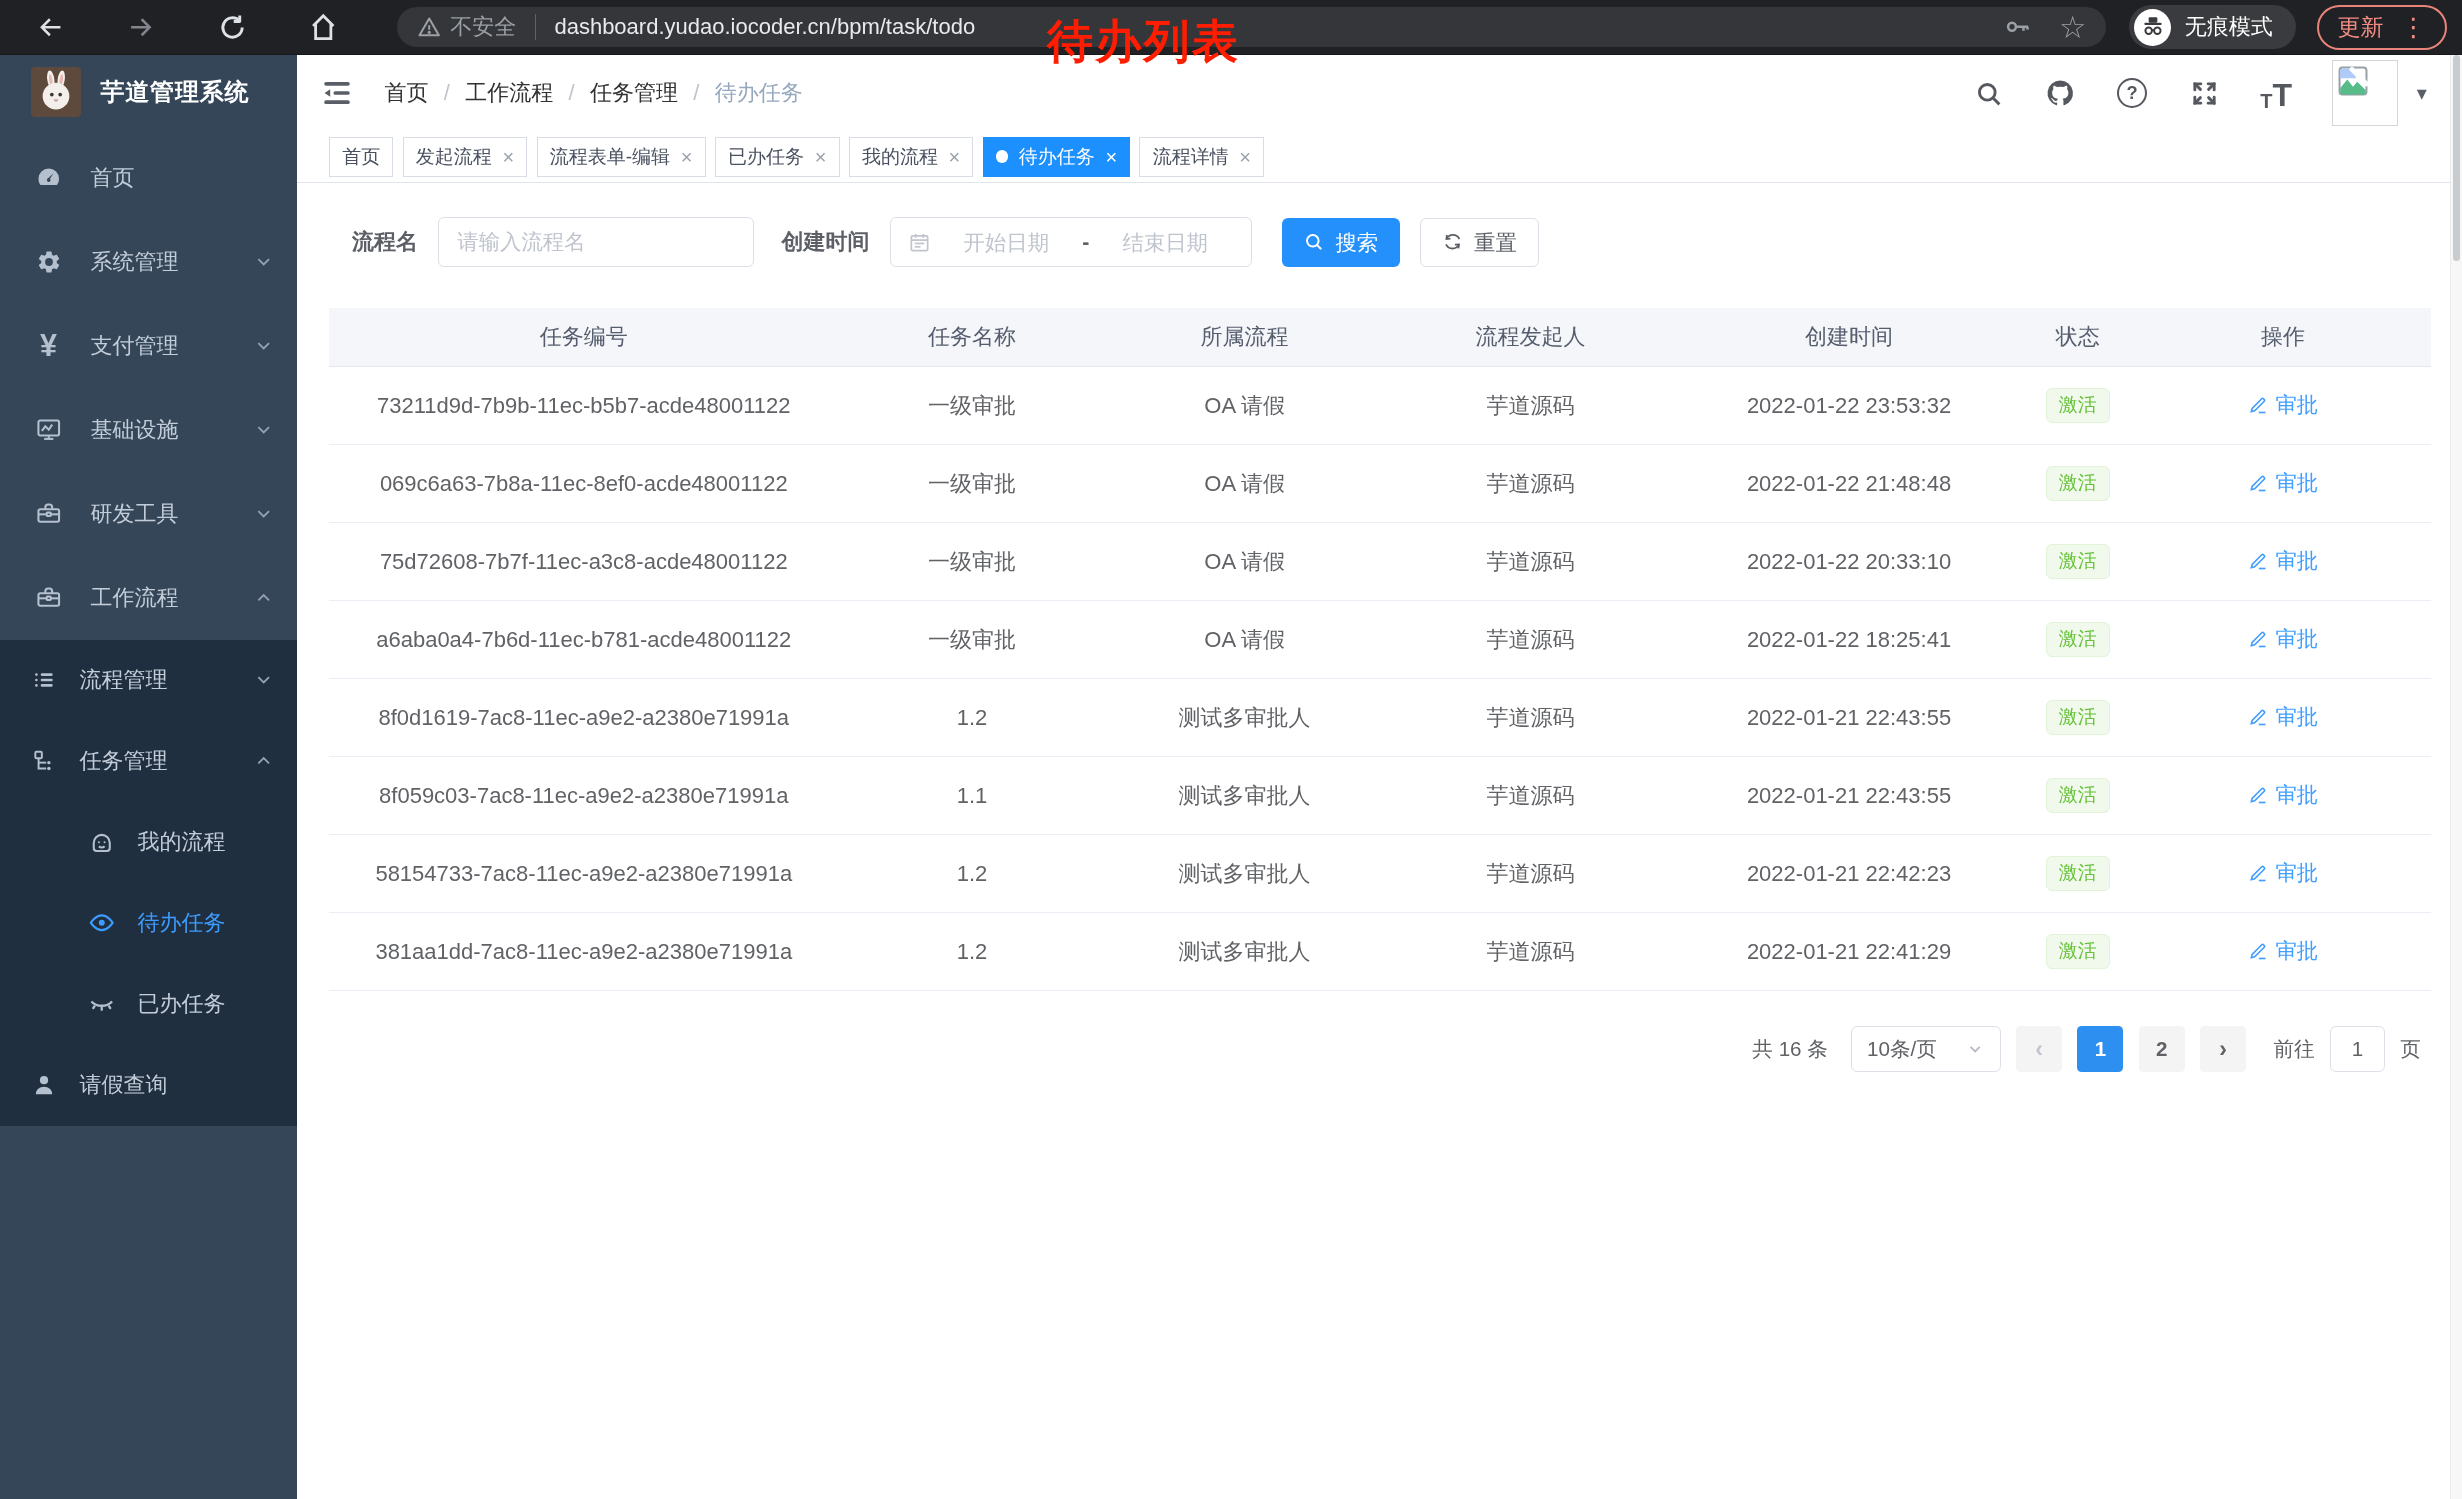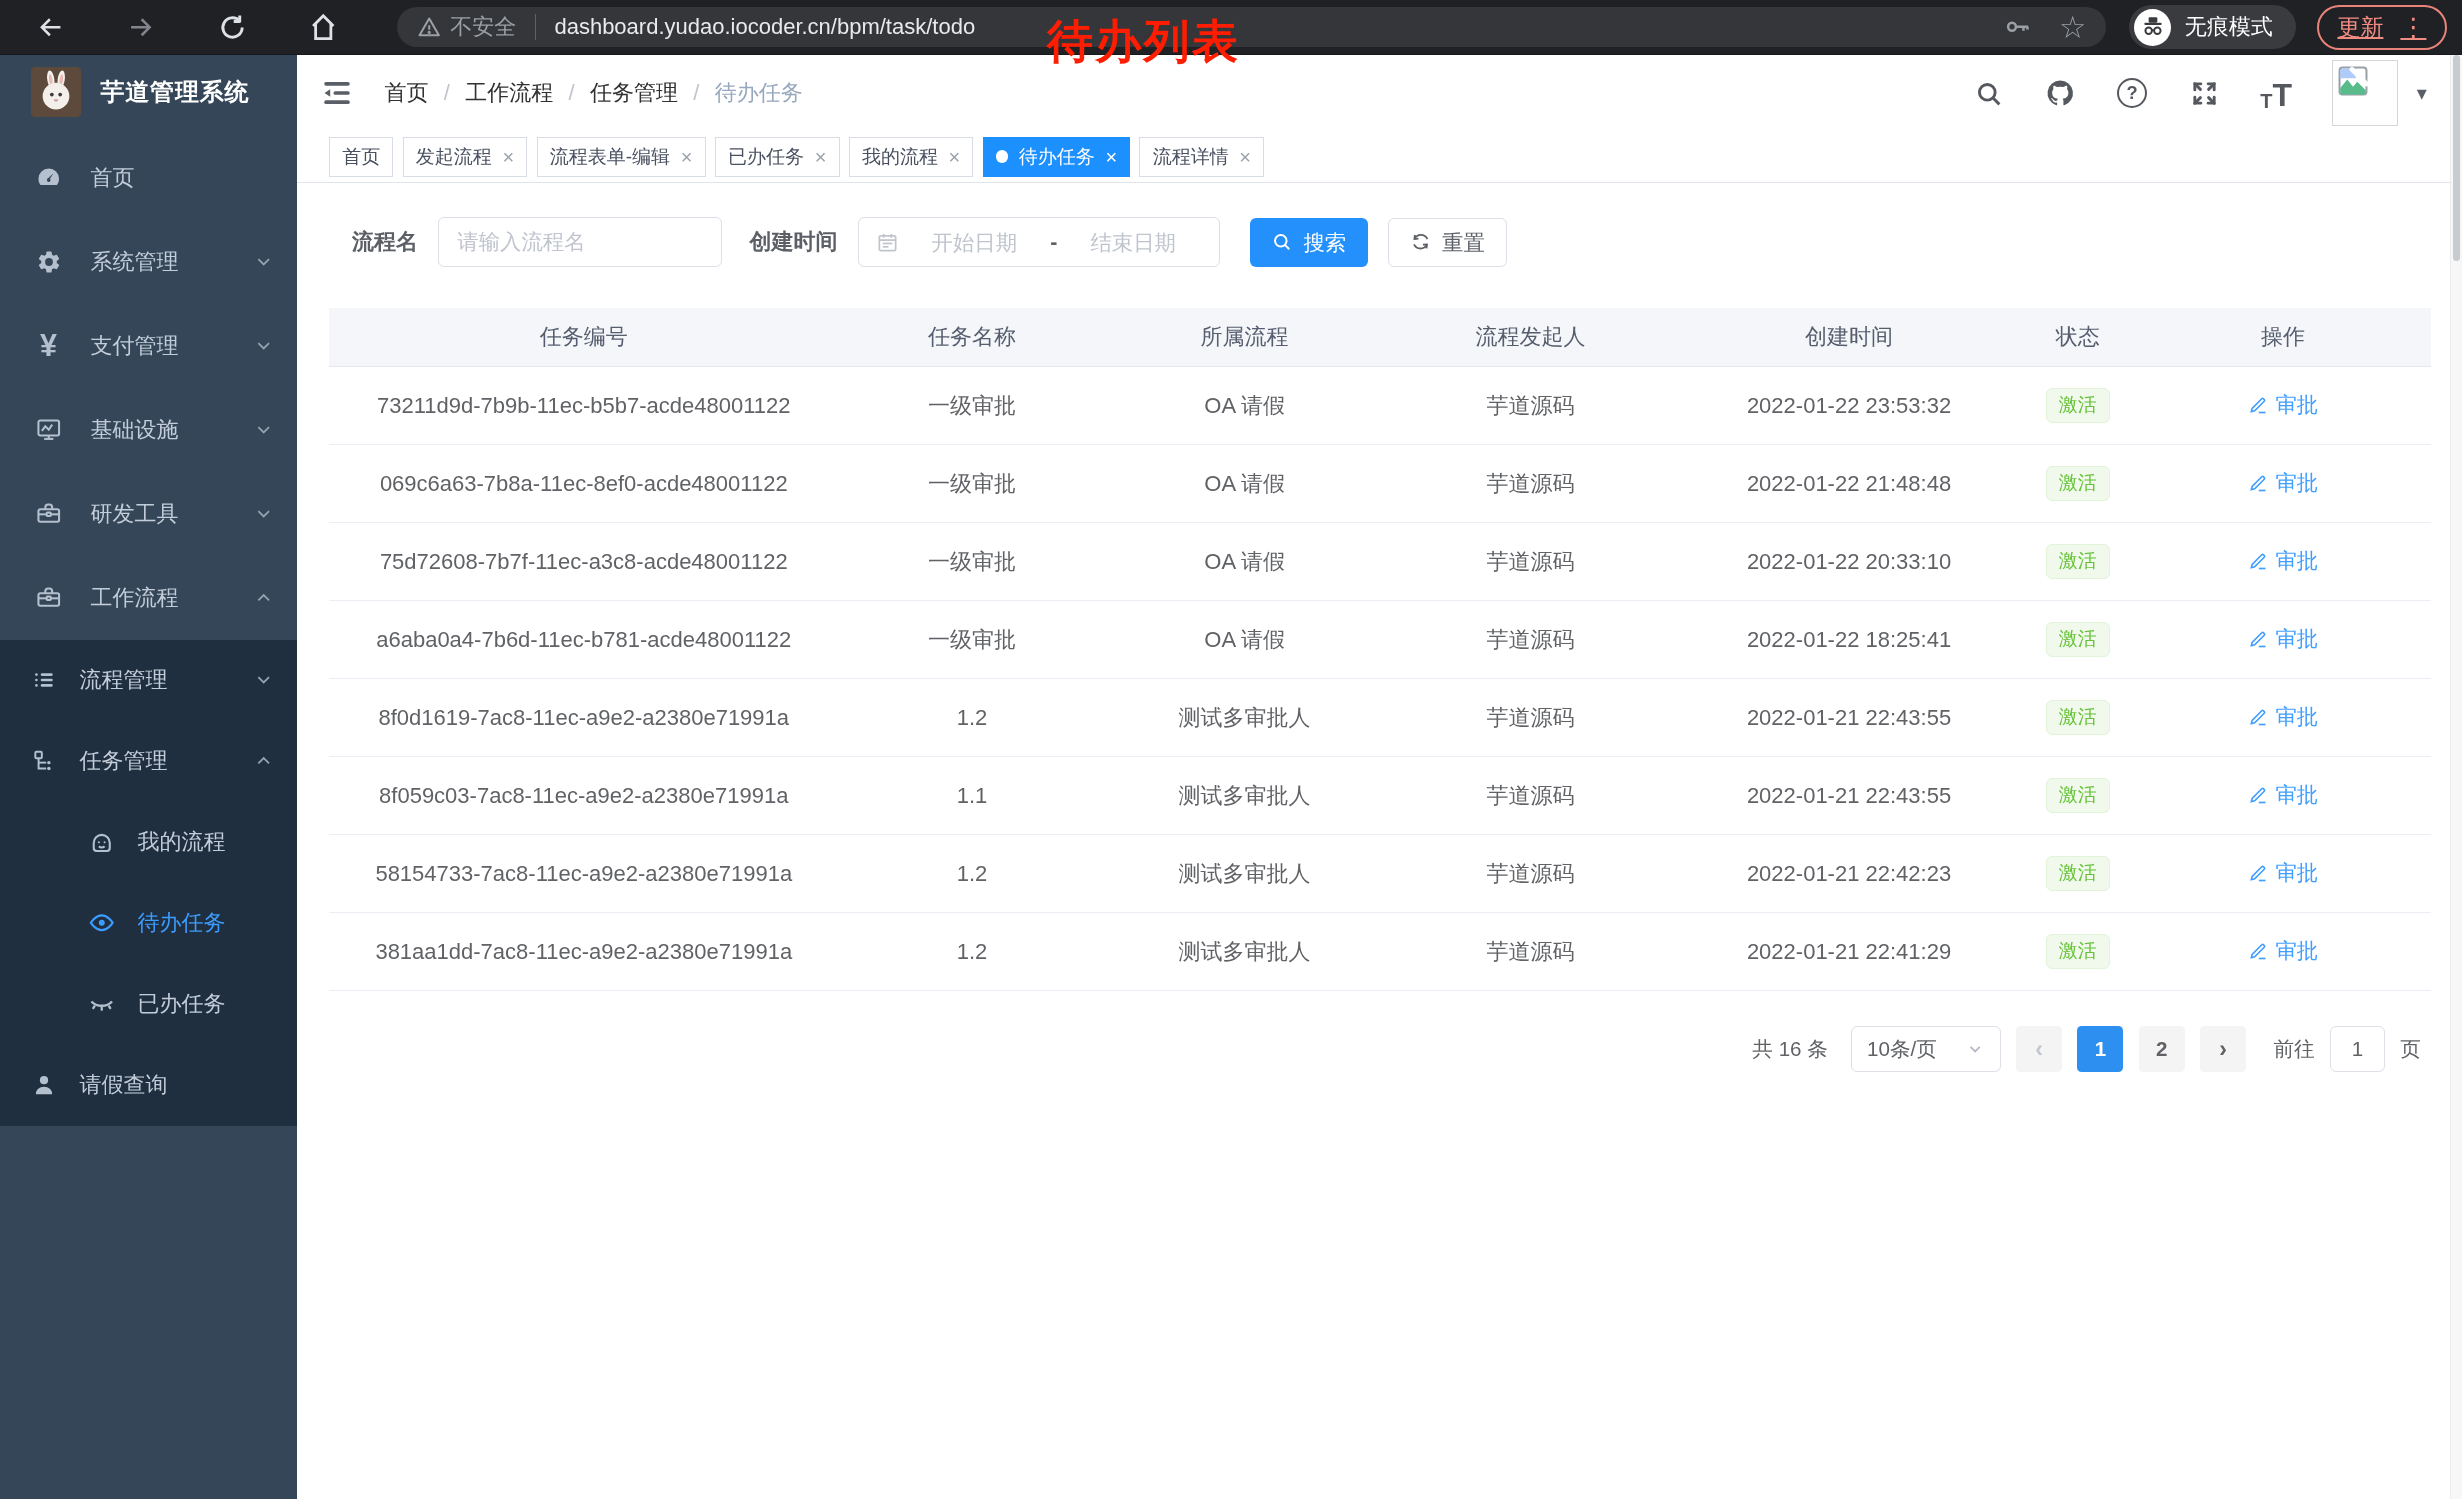--- a/index.html
+++ b/index.html
@@ -18,21 +18,21 @@
     padding:0 20px;box-sizing:border-box;color:#e8eaed;}
   .sec-warn{color:#9aa0a6;display:flex;align-items:center;gap:9.2px;font-size:22px;}
   .url-div{width:1.5px;height:26px;background:#5f6368;margin:0 18.3px;}
   .url-text{font-size:22px;color:#e8eaed;flex:1;white-space:nowrap;overflow:hidden;}
   .pill-right{display:flex;align-items:center;gap:27.5px;color:#9aa0a6;}
   .star{font-size:30.5px;line-height:1;}
   .incog{height:44px;border-radius:23px;background:#3a3b3f;display:flex;align-items:center;
     gap:13.7px;margin-left:23px;padding:0 23px 0 4.6px;color:#fff;font-size:22px;white-space:nowrap;}
   .incog-circle{width:37px;height:37px;border-radius:50%;background:#fff;display:flex;align-items:center;justify-content:center;}
   .update-pill{height:41px;border:2.3px solid #e8847a;border-radius:23px;color:#f28b82;display:flex;
-    align-items:center;gap:17px;padding:0 18.3px;margin:0 15.3px 0 21.4px;font-size:23px;white-space:nowrap;text-decoration:underline;}
+    align-items:center;gap:17px;padding:0 18.3px;margin:0 15.3px 0 21.4px;font-size:23px;white-space:nowrap;}
   .update-dots{font-size:26px;line-height:1;}
 
   
   .annotation{position:absolute;left:1047px;top:10.7px;z-index:60;font-size:46px;letter-spacing:2.3px;
     color:#fe1d00;font-weight:700;white-space:nowrap;}
 
   
   .sidebar{position:absolute;left:0;top:55px;width:297px;bottom:0;background:#344658;color:#c3cdd9;}
   .logo-row{height:73px;display:flex;align-items:center;padding-left:30.5px;gap:20px;}
   .logo-img{width:50px;height:50px;border-radius:4.6px;overflow:hidden;background:#5d4a3c;flex:none;}
@@ -73,21 +73,21 @@
     align-items:center;padding:0 12.2px;gap:10.7px;box-sizing:border-box;cursor:pointer;white-space:nowrap;}
   .tab .dot{width:12.2px;height:12.2px;border-radius:50%;background:#fff;flex:none;}
   .tab .close{font-size:20px;line-height:1;color:#9aa1ac;}
   .tab.active{background:#1c90ff;border-color:#1c90ff;color:#fff;}
   .tab.active .close{color:#fff;}
 
   
   .content{padding:34px 18.3px 0 32px;}
   .filter-row{display:flex;align-items:center;height:50px;margin-bottom:41px;padding-left:23px;font-size:22px;color:#5c6066;}
   .f-label{font-weight:700;margin-right:20px;white-space:nowrap;}
-  .name-input{width:284px;height:50px;box-sizing:border-box;border:1.5px solid #dcdfe6;border-radius:6.1px;
+  .name-input{width:316px;height:50px;box-sizing:border-box;border:1.5px solid #dcdfe6;border-radius:6.1px;
     font-size:21.4px;padding:0 18.3px;color:#606266;outline:none;font-family:inherit;}
   .name-input::placeholder{color:#bfc4cd;}
   .f-label2{margin-left:27.5px;}
   .date-range{width:362px;height:50px;box-sizing:border-box;border:1.5px solid #dcdfe6;border-radius:6.1px;
     display:flex;align-items:center;padding:0 17px;color:#bfc4cd;font-size:21.4px;gap:7.6px;}
   .date-ph{flex:1;text-align:center;white-space:nowrap;}
   .range-sep{color:#606266;font-weight:700;}
   .btn{height:49px;border-radius:6.1px;display:flex;align-items:center;gap:10.7px;font-size:21.4px;
     padding:0 21.4px;cursor:pointer;box-sizing:border-box;white-space:nowrap;}
   .btn-search{background:#2490fb;color:#fff;margin-left:30.5px;}

